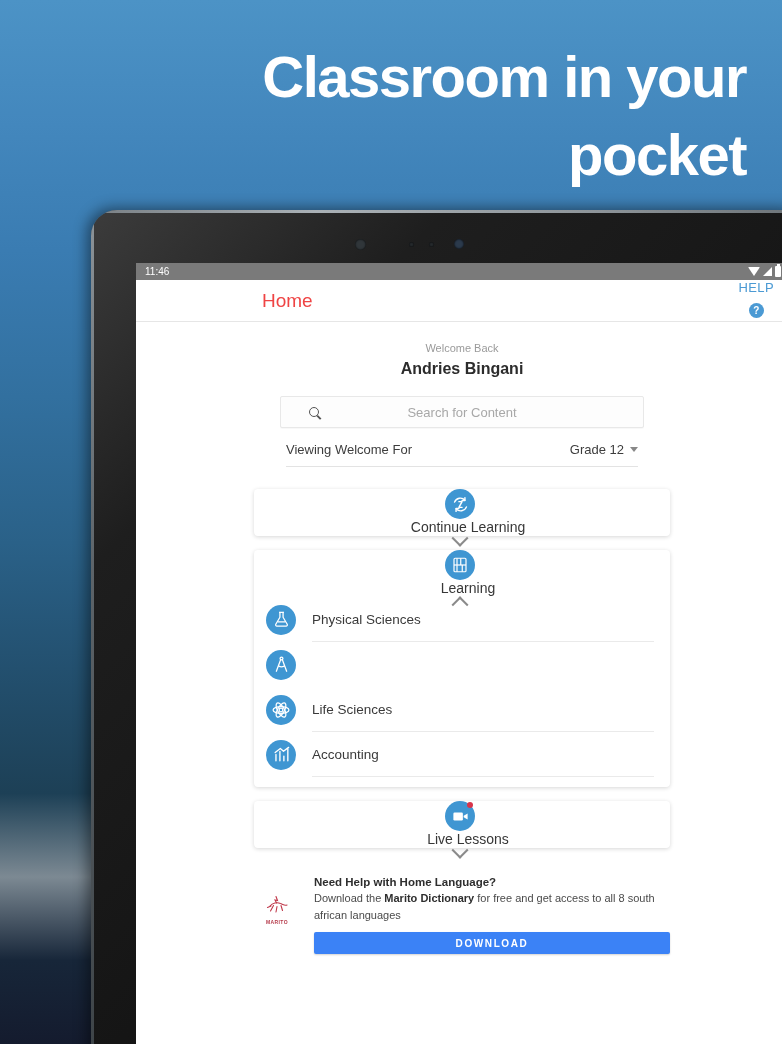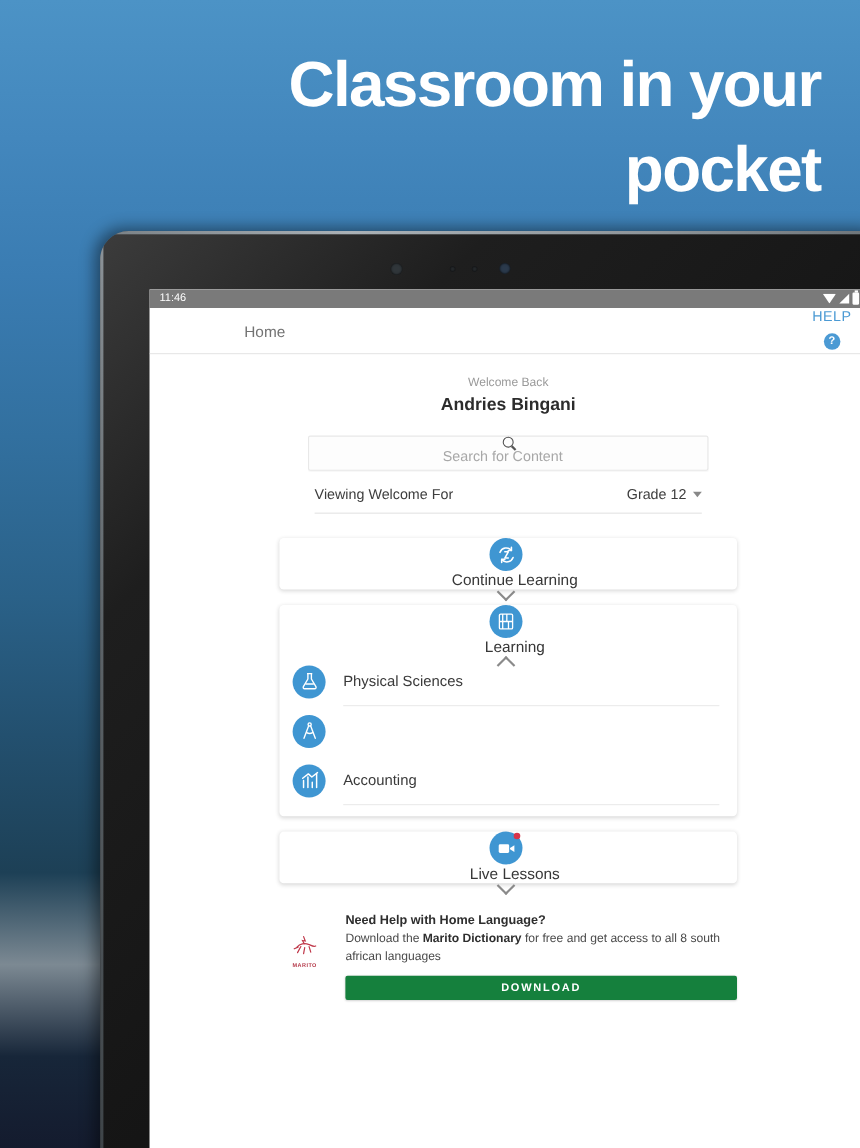--- a/index.html
+++ b/index.html
@@ -119,23 +119,23 @@
   .appbar {
     height: 42px;
     background: #ffffff;
     border-bottom: 1px solid #e6e6e6;
     display: flex;
     align-items: center;
     padding: 0 14px;
     position: relative;
   }
   .appbar-title {
-    font-size: 14px;
-    color: #737373;
-    margin-left: 72px;
+    font-size: 19px;
+    color: #ef4444;
+    margin-left: 112px;
   }
   .appbar-right {
     position: absolute;
     right: 14px; top: 0; bottom: 0;
     display: flex; align-items: center; gap: 8px; flex-direction: column;
   }
   .help-label {
     color: #4b9ad4;
     font-size: 13px;
     letter-spacing: 0.4px;
@@ -169,21 +169,20 @@
   .search-wrap { padding: 18px 144px 0 144px; }
   .searchbar {
     height: 32px;
     background: #fdfdfd;
     border: 1px solid #e8e8e8;
     border-radius: 2px;
     display: flex;
     align-items: center;
     box-shadow: 0 1px 1px rgba(0,0,0,0.03);
     padding: 0 28px;
-    flex-direction: column;
   }
   .mag {
     width: 10px; height: 10px;
     border: 1.6px solid #555;
     border-radius: 50%;
     position: relative;
     flex: 0 0 auto;
   }
   .mag::after {
     content: ""; position: absolute;
@@ -313,21 +312,21 @@
   .promo-text {
     font-size: 11px;
     color: #4a4a4a;
     line-height: 17px;
     margin-top: 2px;
   }
   .promo-text b { color: #2e2e2e; }
   .dl-btn {
     margin-top: 8px;
     height: 22px;
-    background: #15803d;
+    background: #3b82f6;
     border-radius: 2px;
     color: #ffffff;
     font-size: 10px;
     letter-spacing: 1.6px;
     font-weight: bold;
     display: flex; align-items: center; justify-content: center;
     box-shadow: 0 1px 2px rgba(0,0,0,0.18);
   }
 </style>
 </head>
@@ -438,20 +437,33 @@
             <div class="subject-row">
               <span class="ricon">
                 <svg width="19" height="19" viewBox="0 0 24 24" fill="none" stroke="#ffffff" stroke-width="1.6">
                   <circle cx="12" cy="4.5" r="1.8"></circle>
                   <path d="M10.8 6.2 5.5 20.5M13.2 6.2l5.3 14.3" stroke-linecap="round"></path>
                   <path d="M8.6 14a7 7 0 0 0 6.8 0" stroke-linecap="round"></path>
                 </svg>
               </span>
             </div>
 
+            <div class="subject-row">
+              <span class="ricon">
+                <svg width="20" height="20" viewBox="0 0 24 24" fill="none" stroke="#ffffff" stroke-width="1.5">
+                  <circle cx="12" cy="12" r="2.2"></circle>
+                  <ellipse cx="12" cy="12" rx="9.5" ry="4"></ellipse>
+                  <ellipse cx="12" cy="12" rx="9.5" ry="4" transform="rotate(60 12 12)"></ellipse>
+                  <ellipse cx="12" cy="12" rx="9.5" ry="4" transform="rotate(120 12 12)"></ellipse>
+                </svg>
+              </span>
+              <span class="subject-sep-wrap">
+                <span class="subject-name">Life Sciences</span>
+              </span>
+            </div>
 
             <div class="subject-row">
               <span class="ricon">
                 <svg width="19" height="19" viewBox="0 0 24 24" fill="none" stroke="#ffffff" stroke-width="1.7">
                   <path d="M5 20V12M10 20V8M15 20v-6M20 20V5" stroke-linecap="round"></path>
                   <path d="M4 9.5 10.5 4.5 14.5 8 21 3" stroke-linecap="round" stroke-linejoin="round"></path>
                 </svg>
               </span>
               <span class="subject-sep-wrap">
                 <span class="subject-name">Accounting</span>

